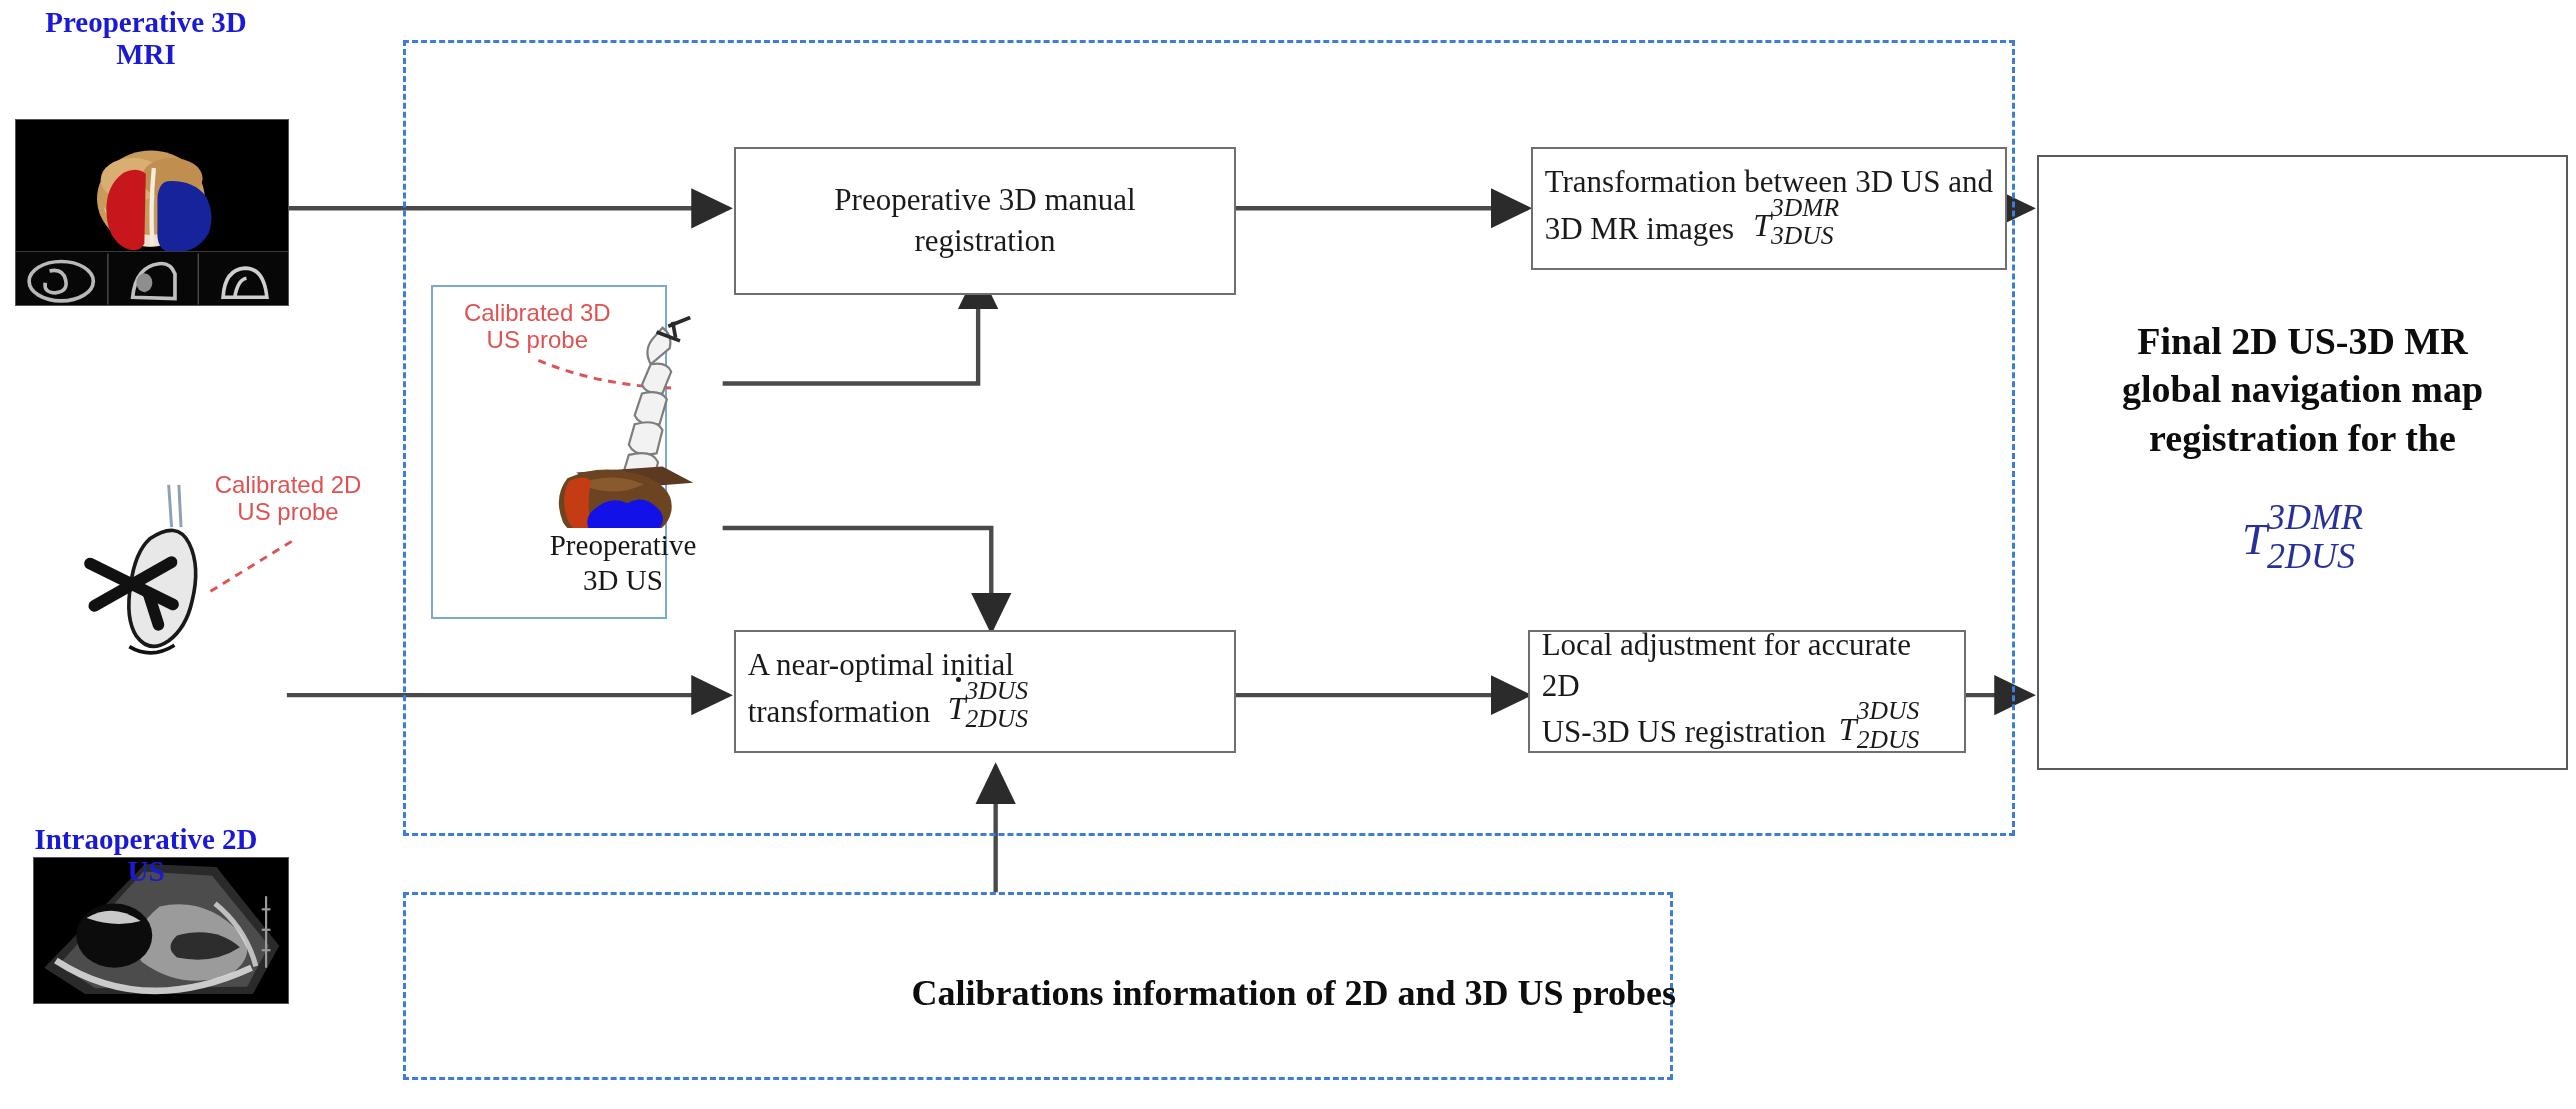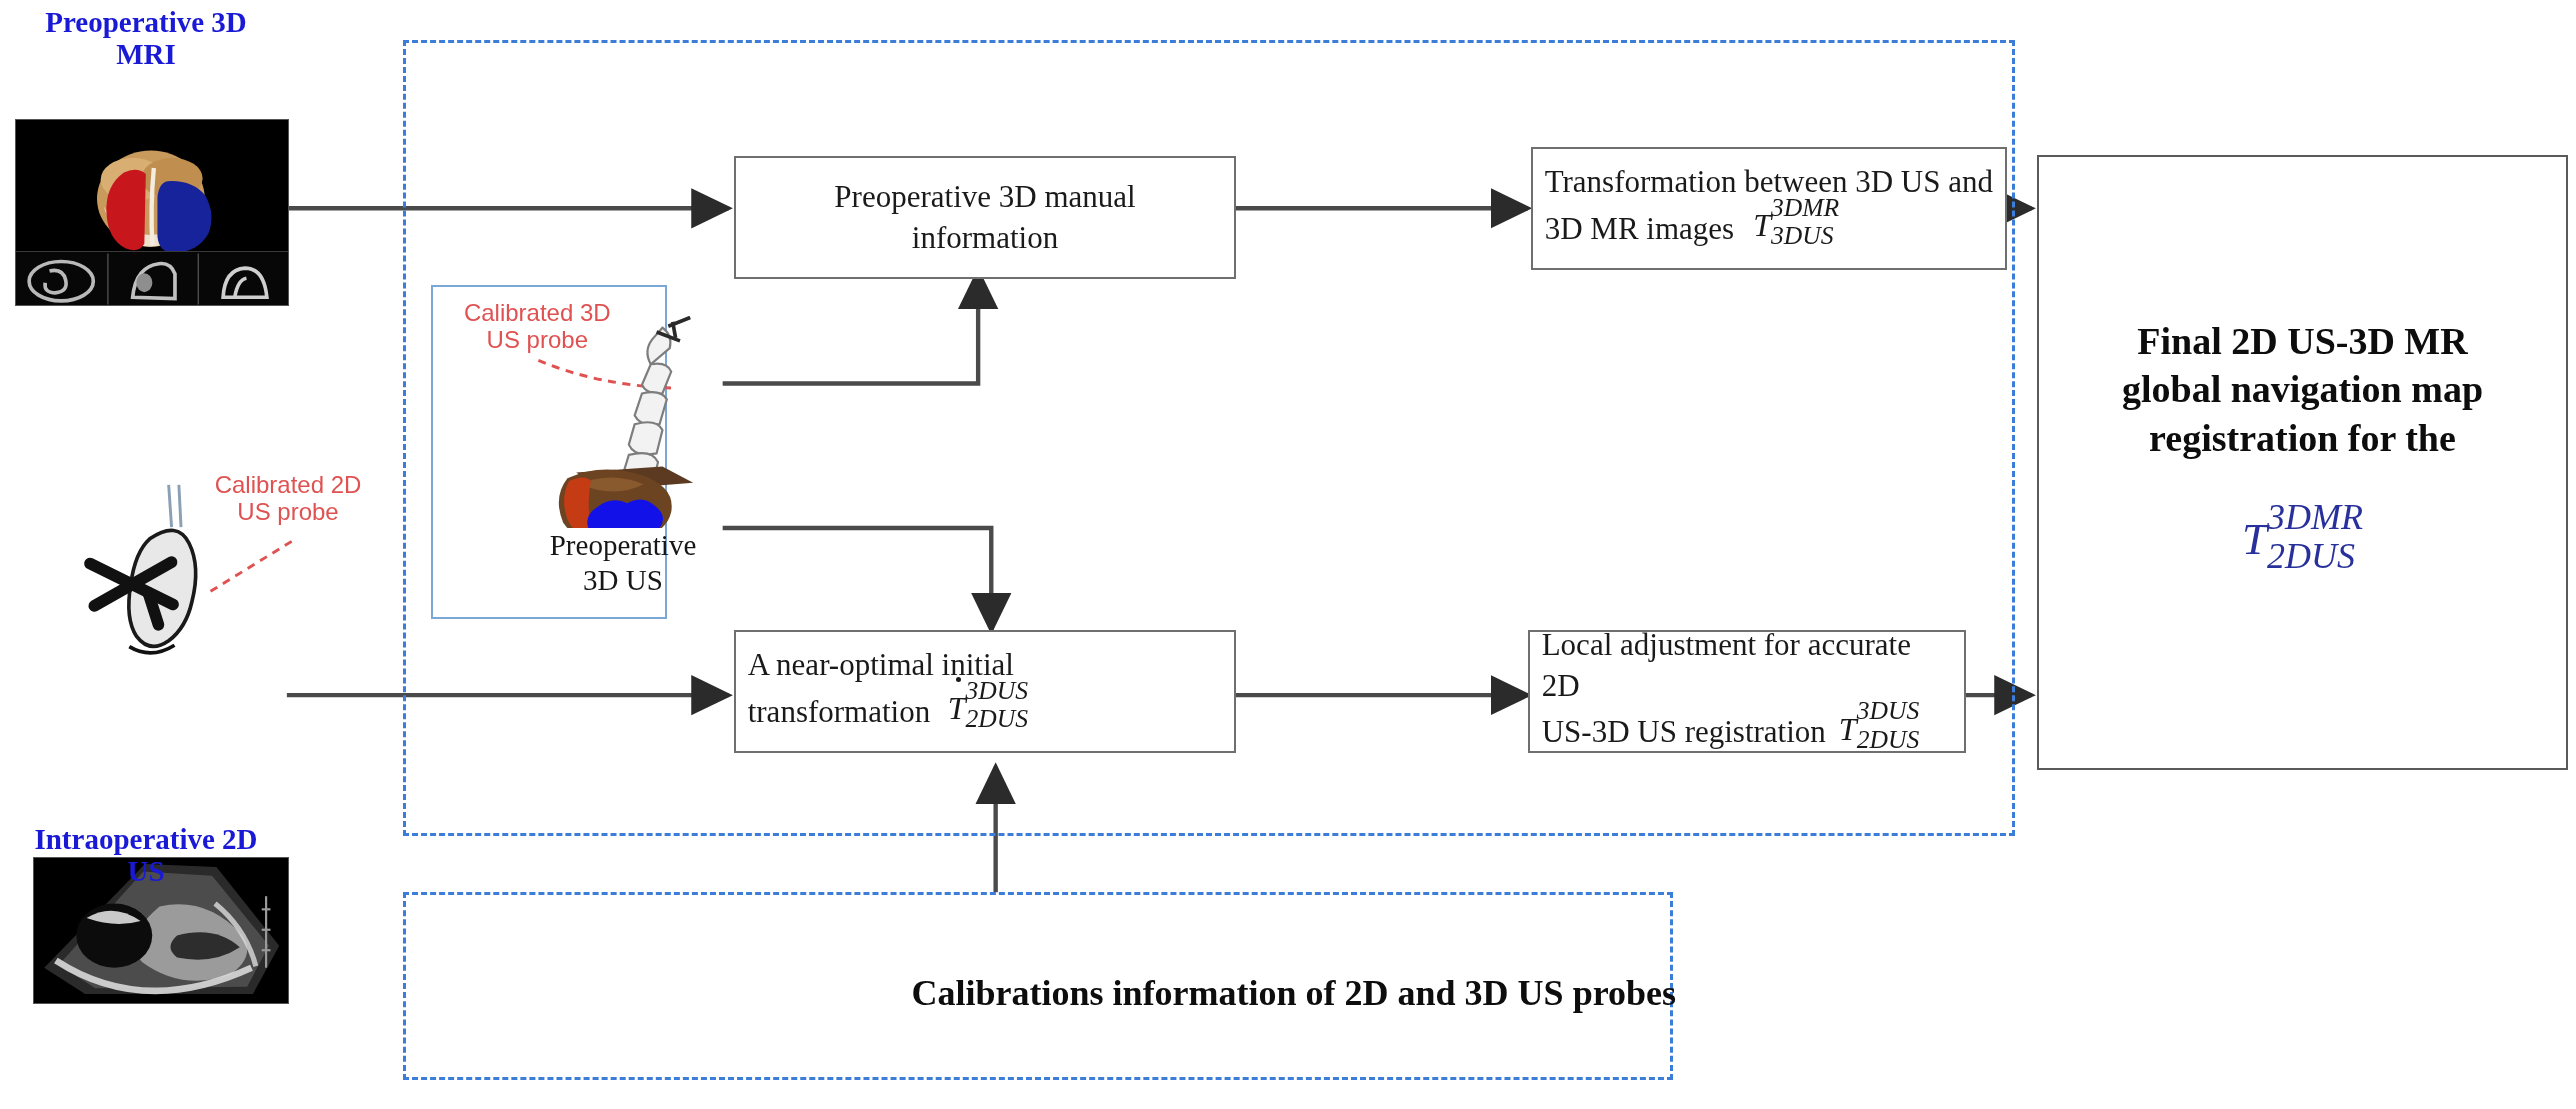--- a/index.html
+++ b/index.html
@@ -292,24 +292,24 @@
       <path d="M86,226 q22,-10 30,0 q-8,44 6,80 q-26,-2 -38,-28 q-10,-28 2,-52 z" fill="#c43b14"></path>
 
       <path d="M124,262 q20,-16 42,-6 q22,-12 38,4 q18,14 6,30 q-18,20 -56,18 q-36,-2 -42,-20 q-4,-16 12,-26 z" fill="#1212e8"></path>
       <ellipse cx="128" cy="302" rx="8" ry="6" fill="#1212e8"></ellipse>
     </svg>
 
     <div class="abs inset-cap" style="left:0;top:241px;width:292px;white-space:pre-line;">Preoperative
 3D US</div>
   </div>
 
-  <div class="abs pbox center-txt" style="left:734px;top:156px;width:502px;height:123px;">
+  <div class="abs pbox center-txt" style="left:734px;top:147px;width:502px;height:148px;">
     <div class="pad box-text" style="text-align:center;">
       <div>Preoperative 3D manual</div>
-      <div>information</div>
+      <div>registration</div>
     </div>
   </div>
 
   <div class="abs pbox" style="left:1531px;top:147px;width:476px;height:123px;">
     <div class="pad box-text">
       <div>Transformation between  3D US and</div>
       <div style="display:flex;align-items:center;gap:19px;">
         <span>3D MR images</span>
         <span class="math">
           <span class="base">T</span><span class="stack"><span class="sup">3DMR</span><span class="sub">3DUS</span></span>

